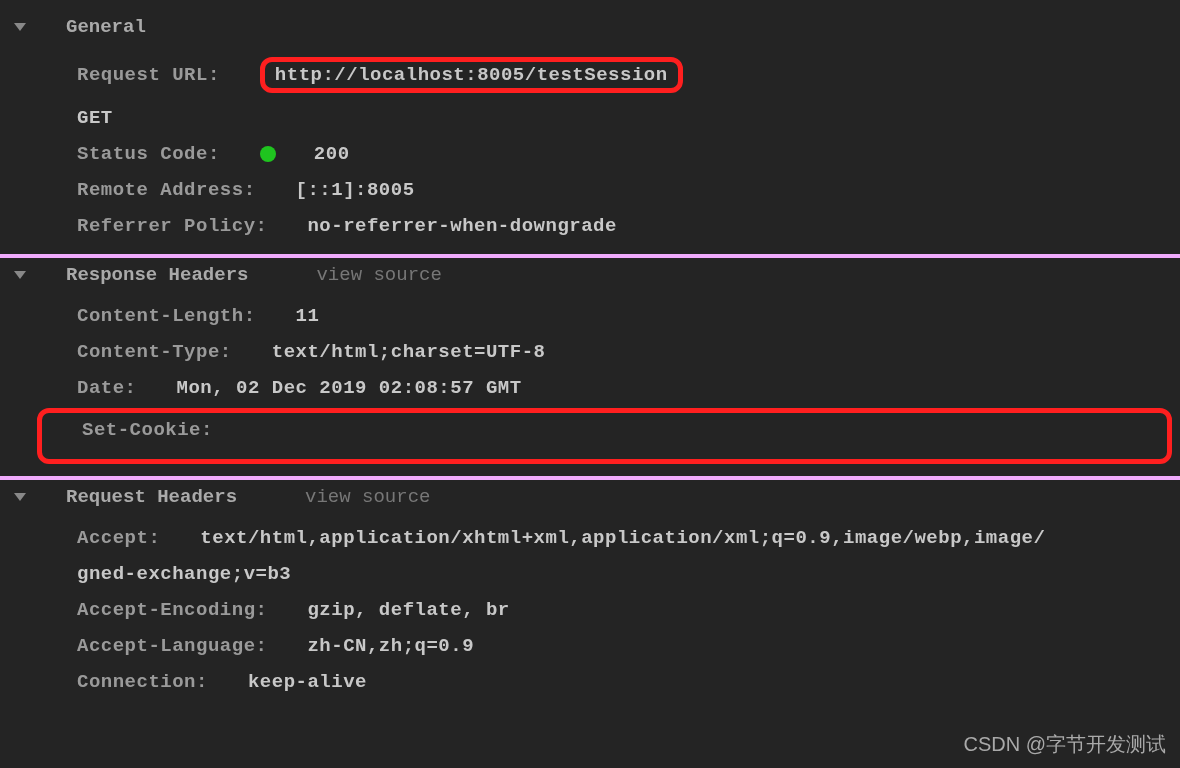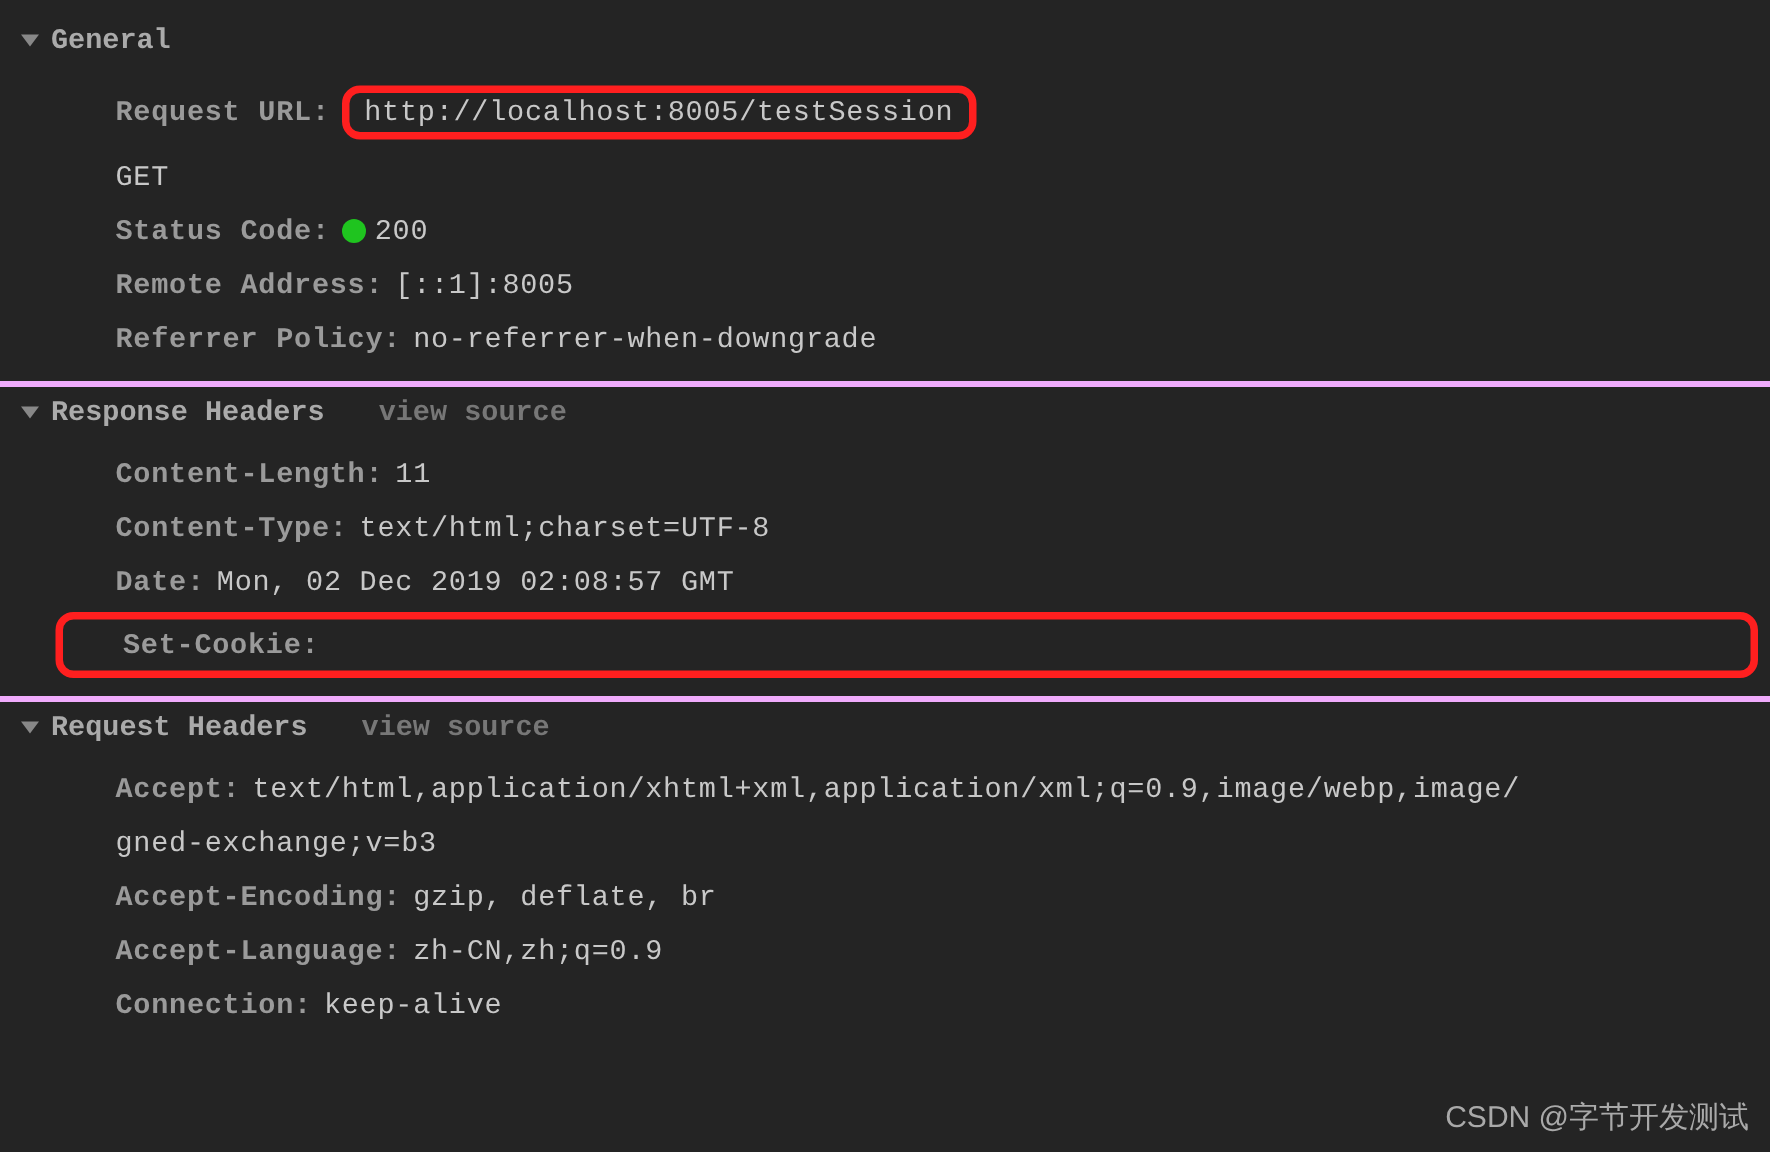--- a/index.html
+++ b/index.html
@@ -1,15 +1,15 @@
 <!DOCTYPE html>
 <html><head>
 <meta charset="utf-8">
 <style>
-  * { margin: 0; padding: 0; box-sizing: border-box; }
+  * { margin: 0; padding: 0; box-sizing: border-box; gap: 32px; }
   body {
     background: #242424;
     font-family: Menlo, Monaco, Consolas, "Courier New", monospace;
     font-size: 19px;
     color: #b4b4b4;
     width: 1180px;
     height: 768px;
     overflow: hidden;
     padding-top: 10px;
   }
@@ -25,60 +25,60 @@
   .disclosure {
     display: inline-block;
     width: 0;
     height: 0;
     border-left: 6px solid transparent;
     border-right: 6px solid transparent;
     border-top: 8px solid #888;
     margin-right: 8px;
   }
   .view-source {
-    font-weight: bold;
+    font-weight: normal;
     color: #777;
     margin-left: 36px;
   }
   .rows { padding: 6px 0 10px 0; margin-left: 29px; }
   .row {
     display: flex;
     align-items: center;
     padding: 7px 14px 7px 48px;
     letter-spacing: 0.5px;
     white-space: nowrap;
     overflow: hidden;
   }
   .label {
     color: #9a9a9a;
     font-weight: bold;
     margin-right: 8px;
   }
-  .value { color: #c8c8c8; }
+  .value { color: #c8c8c8; font-weight: bold; }
   .status-dot {
     display: inline-block;
     width: 16px;
     height: 16px;
     border-radius: 50%;
     background: #1fc41f;
     margin-right: 6px;
     vertical-align: middle;
   }
   .hl-box {
     border: 5px solid #ff1f1f;
     border-radius: 12px;
     padding: 2px 10px;
     display: inline-flex;
     align-items: center;
   }
   .hl-row {
     border: 5px solid #ff1f1f;
     border-radius: 12px;
     margin: 2px 8px 2px 8px;
-    padding: 6px 14px 6px 40px;
+    padding: 6px 14px 18px 40px;
   }
   .watermark {
     position: fixed;
     bottom: 10px;
     right: 14px;
     color: #a9a9a9;
     font-size: 20px;
     font-family: -apple-system, BlinkMacSystemFont, "Segoe UI", sans-serif;
   }
 </style>

